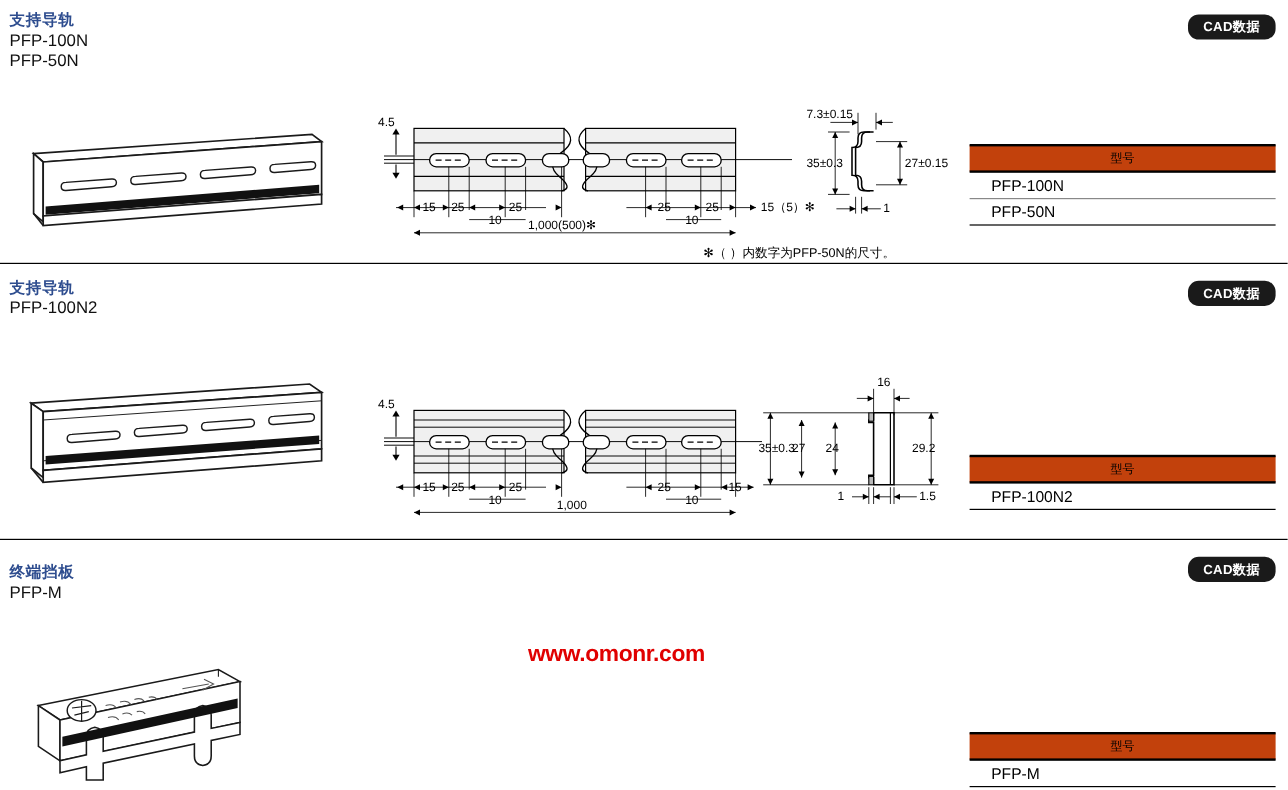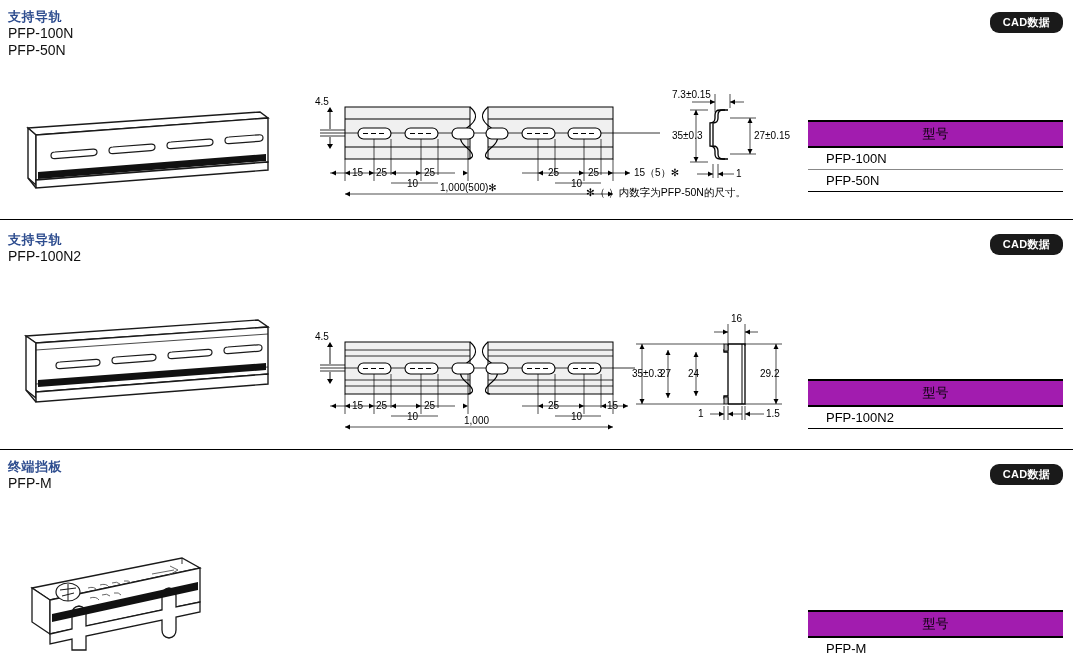--- a/index.html
+++ b/index.html
@@ -24,37 +24,37 @@
     background:#1a1a1a; color:#fff;
     font-size:11px; font-weight:bold;
     padding:3px 13px; border-radius:9px;
     letter-spacing:0.3px;
     white-space:nowrap;
     margin-left:18px;
   }
   
   .mtable { position:absolute; width:255px; border-collapse:collapse; }
   .mtable .hd {
-    background:#a21caf; text-align:center; font-size:13px;
+    background:#c2410c; text-align:center; font-size:10px;
     padding:3px 0; border-top:2px solid #000; border-bottom:2px solid #000;
   }
   .mtable .cell {
     font-size:13px; padding:3px 0 3px 18px;
     border-bottom:1px solid #888;
   }
   .mtable .cell.last { border-bottom:1.6px solid #000; }
   
   .watermark {
     position:absolute; color:#e00000; font-weight:bold;
     font-size:19px; letter-spacing:-0.3px; z-index:20;
     font-family:"Liberation Sans",sans-serif;
   }
   svg { display:block; overflow:visible; }
   .dimtxt { font-family:"Liberation Sans",sans-serif; font-size:10px; fill:#000; }
-  .note { position:absolute; font-size:10.5px; white-space:nowrap; }
+  .note { position:absolute; font-size:10.5px; white-space:nowrap;margin-top:18px; }
 </style>
 </head>
 <body>
 
 <div class="section" style="top:0;height:222px;">
   <div class="sec-head" style="top:8px;">
     <div class="sec-cat">支持导轨</div>
     <div class="sec-model">PFP-100N</div>
     <div class="sec-model">PFP-50N</div>
   </div>
@@ -235,20 +235,21 @@
     </g>
     <path d="M28 70 L256 53 L256 60 L28 77 Z" fill="#111"></path>
     <g fill="#fff" stroke="#1a1a1a" stroke-width="1.2">
       <path d="M50 52 q-4 0 -4 3.5 q0 3.5 4 3.2 l36 -2.8 q4 -0.4 4 -3.6 q0 -3.2 -4 -2.9 Z"></path>
       <path d="M106 47 q-4 0 -4 3.5 q0 3.5 4 3.2 l36 -2.8 q4 -0.4 4 -3.6 q0 -3.2 -4 -2.9 Z"></path>
       <path d="M162 42 q-4 0 -4 3.5 q0 3.5 4 3.2 l36 -2.8 q4 -0.4 4 -3.6 q0 -3.2 -4 -2.9 Z"></path>
       <path d="M218 37 q-4 0 -4 3.5 q0 3.5 4 3.2 l30 -2.4 q4 -0.4 4 -3.6 q0 -3.2 -4 -2.9 Z"></path>
     </g>
   </svg>
 
+  <div class="watermark" style="left:440px;top:313px;">www.omonr.com</div>
 
   <svg style="position:absolute;left:300px;top:106px;" width="340" height="110" viewBox="0 0 340 110">
     <g stroke="#000" fill="none" stroke-width="1">
       <rect x="45" y="14" width="125" height="52" fill="#f0f0f0"></rect>
       <rect x="188" y="14" width="125" height="52" fill="#f0f0f0"></rect>
       <g stroke-width="0.8">
         <line x1="45" y1="22" x2="170" y2="22"></line>
           <line x1="188" y1="22" x2="313" y2="22"></line>
         <line x1="45" y1="28" x2="170" y2="28"></line>
           <line x1="188" y1="28" x2="313" y2="28"></line>
@@ -392,21 +393,21 @@
     <tr>
           <td class="cell last">PFP-100N2</td>
         </tr>
   </tbody>
     </table>
 </div>
 
 <div class="divider" style="top:449px;"></div>
 
 <div class="section" style="top:452px;height:206px;">
-  <div class="sec-head" style="top:6px;">
+  <div class="sec-head" style="top:16px;">
     <div class="sec-cat">终端挡板</div>
     <div class="sec-model">PFP-M</div>
   </div>
   <div class="cad-badge" style="top:12px;">CAD数据</div>
 
   <svg style="position:absolute;left:12px;top:78px;" width="230" height="120" viewBox="0 0 230 120">
     <g fill="#ffffff" stroke="#1a1a1a" stroke-width="1.3">
       <path d="M20 58 L170 28 L188 38 L38 70 Z"></path>
       <path d="M20 58 L20 92 L38 104 L38 70 Z"></path>
       <path d="M38 70 L188 38 L188 72 L38 104 Z"></path>

